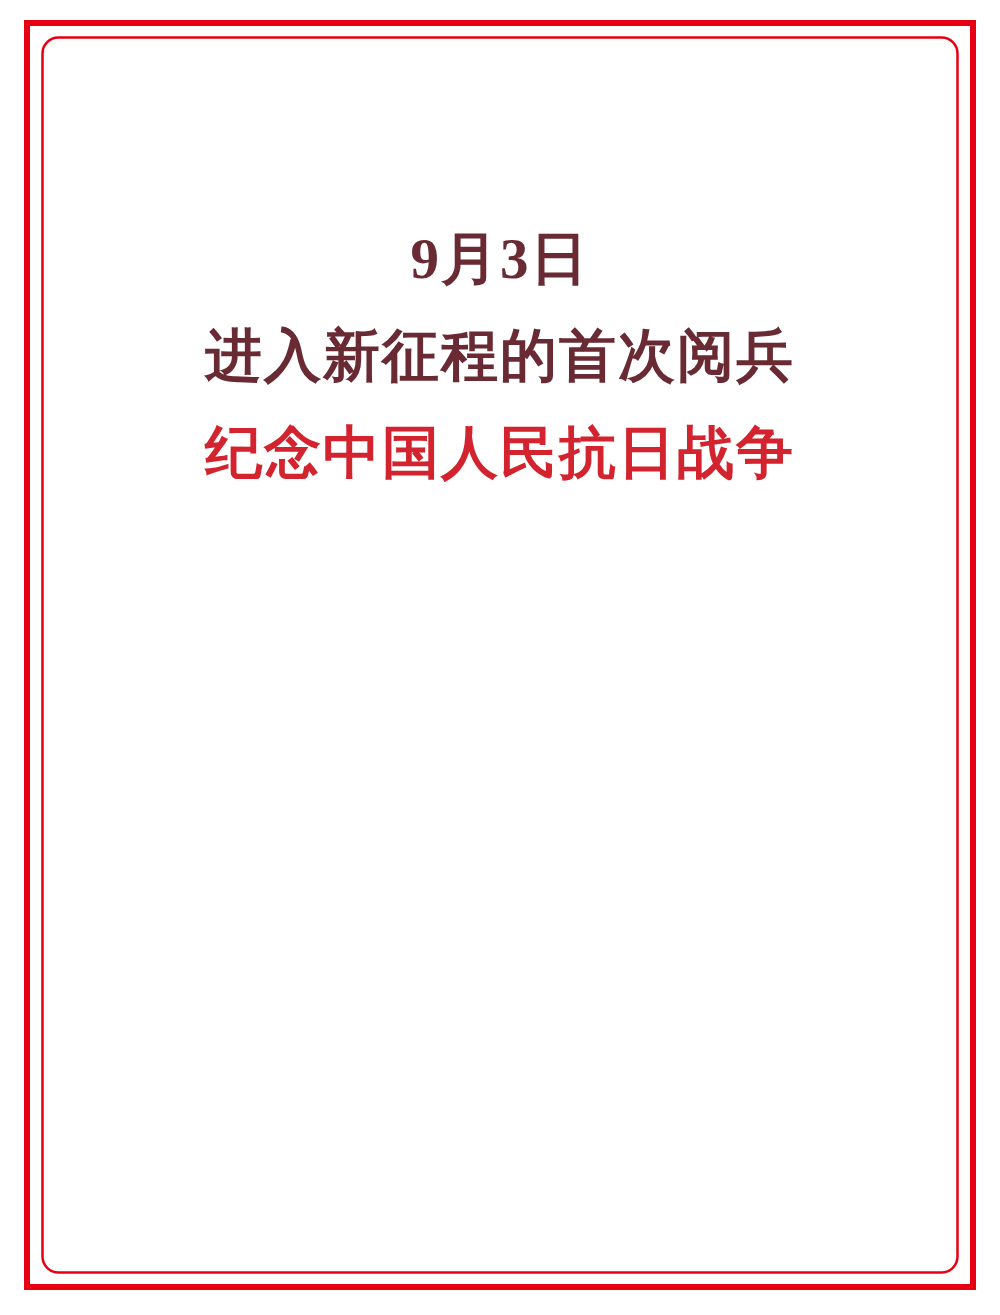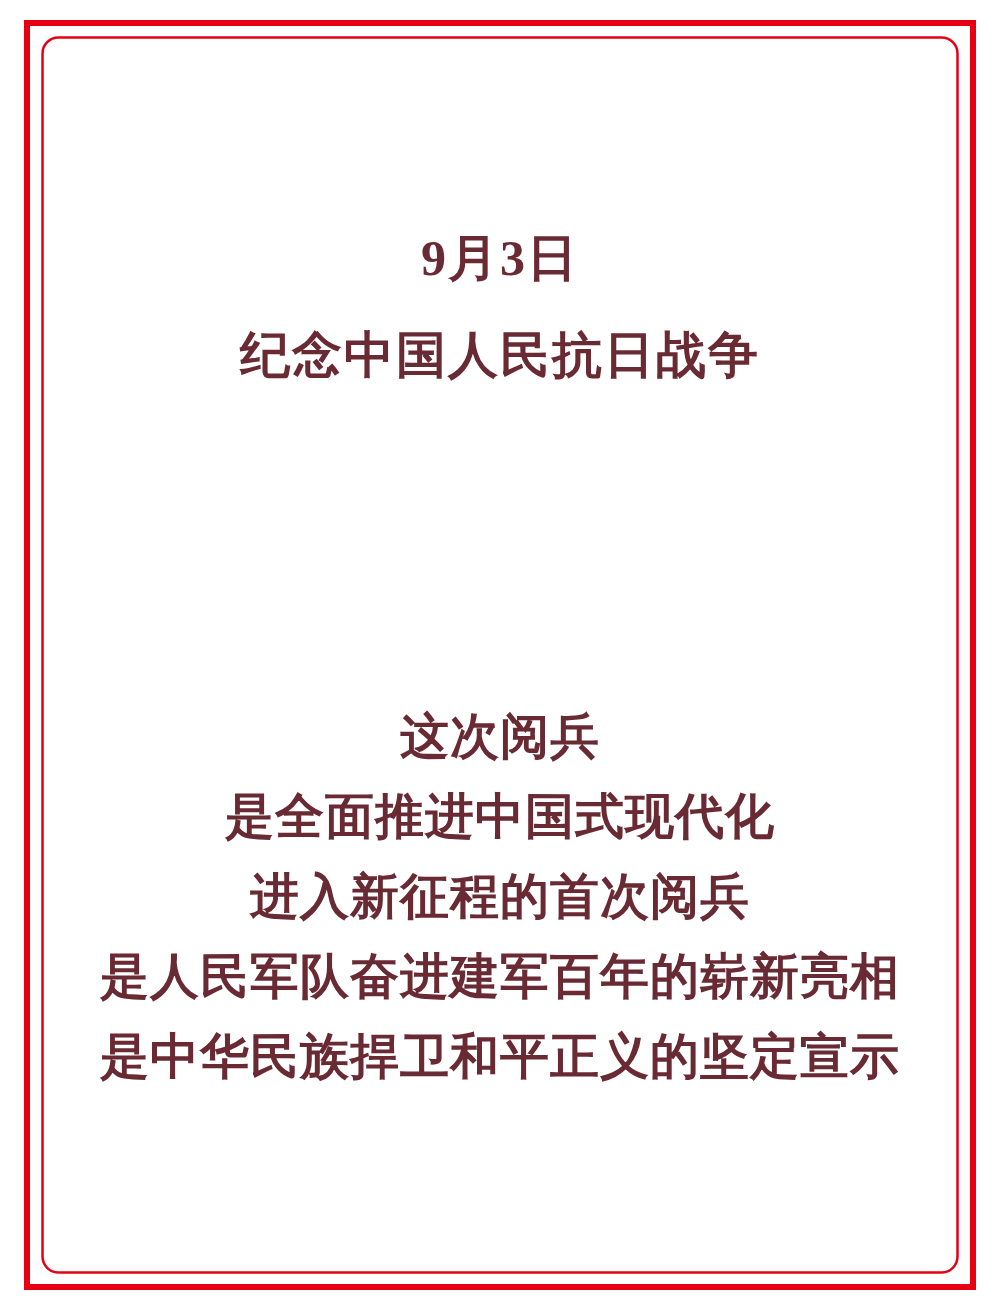--- a/index.html
+++ b/index.html
@@ -46,21 +46,21 @@
   .body-block {
     top: 697px;
   }
   .line {
     font-weight: bold;
     white-space: nowrap;
   }
   .header-block .line {
     height: 97px;
     line-height: 97px;
-    font-size: 50px;
+    font-size: 57px;
     letter-spacing: 2px;
   }
   .body-block .line {
     height: 80px;
     line-height: 80px;
     font-size: 49px;
     letter-spacing: 1px;
   }
   .maroon { color: var(--maroon-text, #692a33); }
   .red    { color: var(--red-text, #d2232e); }
@@ -79,24 +79,18 @@
              A 16 16 0 0 1 941.5 1272.5
              H 58.5
              A 16 16 0 0 1 42.5 1256.5
              V 53.5
              A 16 16 0 0 1 58.5 37.5
              Z"></path>
   </svg>
 
   <div class="text-block header-block">
     <div class="line maroon">9月3日</div>
-    <div class="line maroon">纪念中国人民抗日战争</div>
+    <div class="line maroon">进入新征程的首次阅兵</div>
+    <div class="line red">纪念中国人民抗日战争</div>
   </div>
 
-  <div class="text-block body-block">
-    <div class="line maroon">这次阅兵</div>
-    <div class="line maroon">是全面推进中国式现代化</div>
-    <div class="line maroon">进入新征程的首次阅兵</div>
-    <div class="line maroon">是人民军队奋进建军百年的崭新亮相</div>
-    <div class="line maroon">是中华民族捍卫和平正义的坚定宣示</div>
-  </div>
 
 </div>
 
 </body></html>

